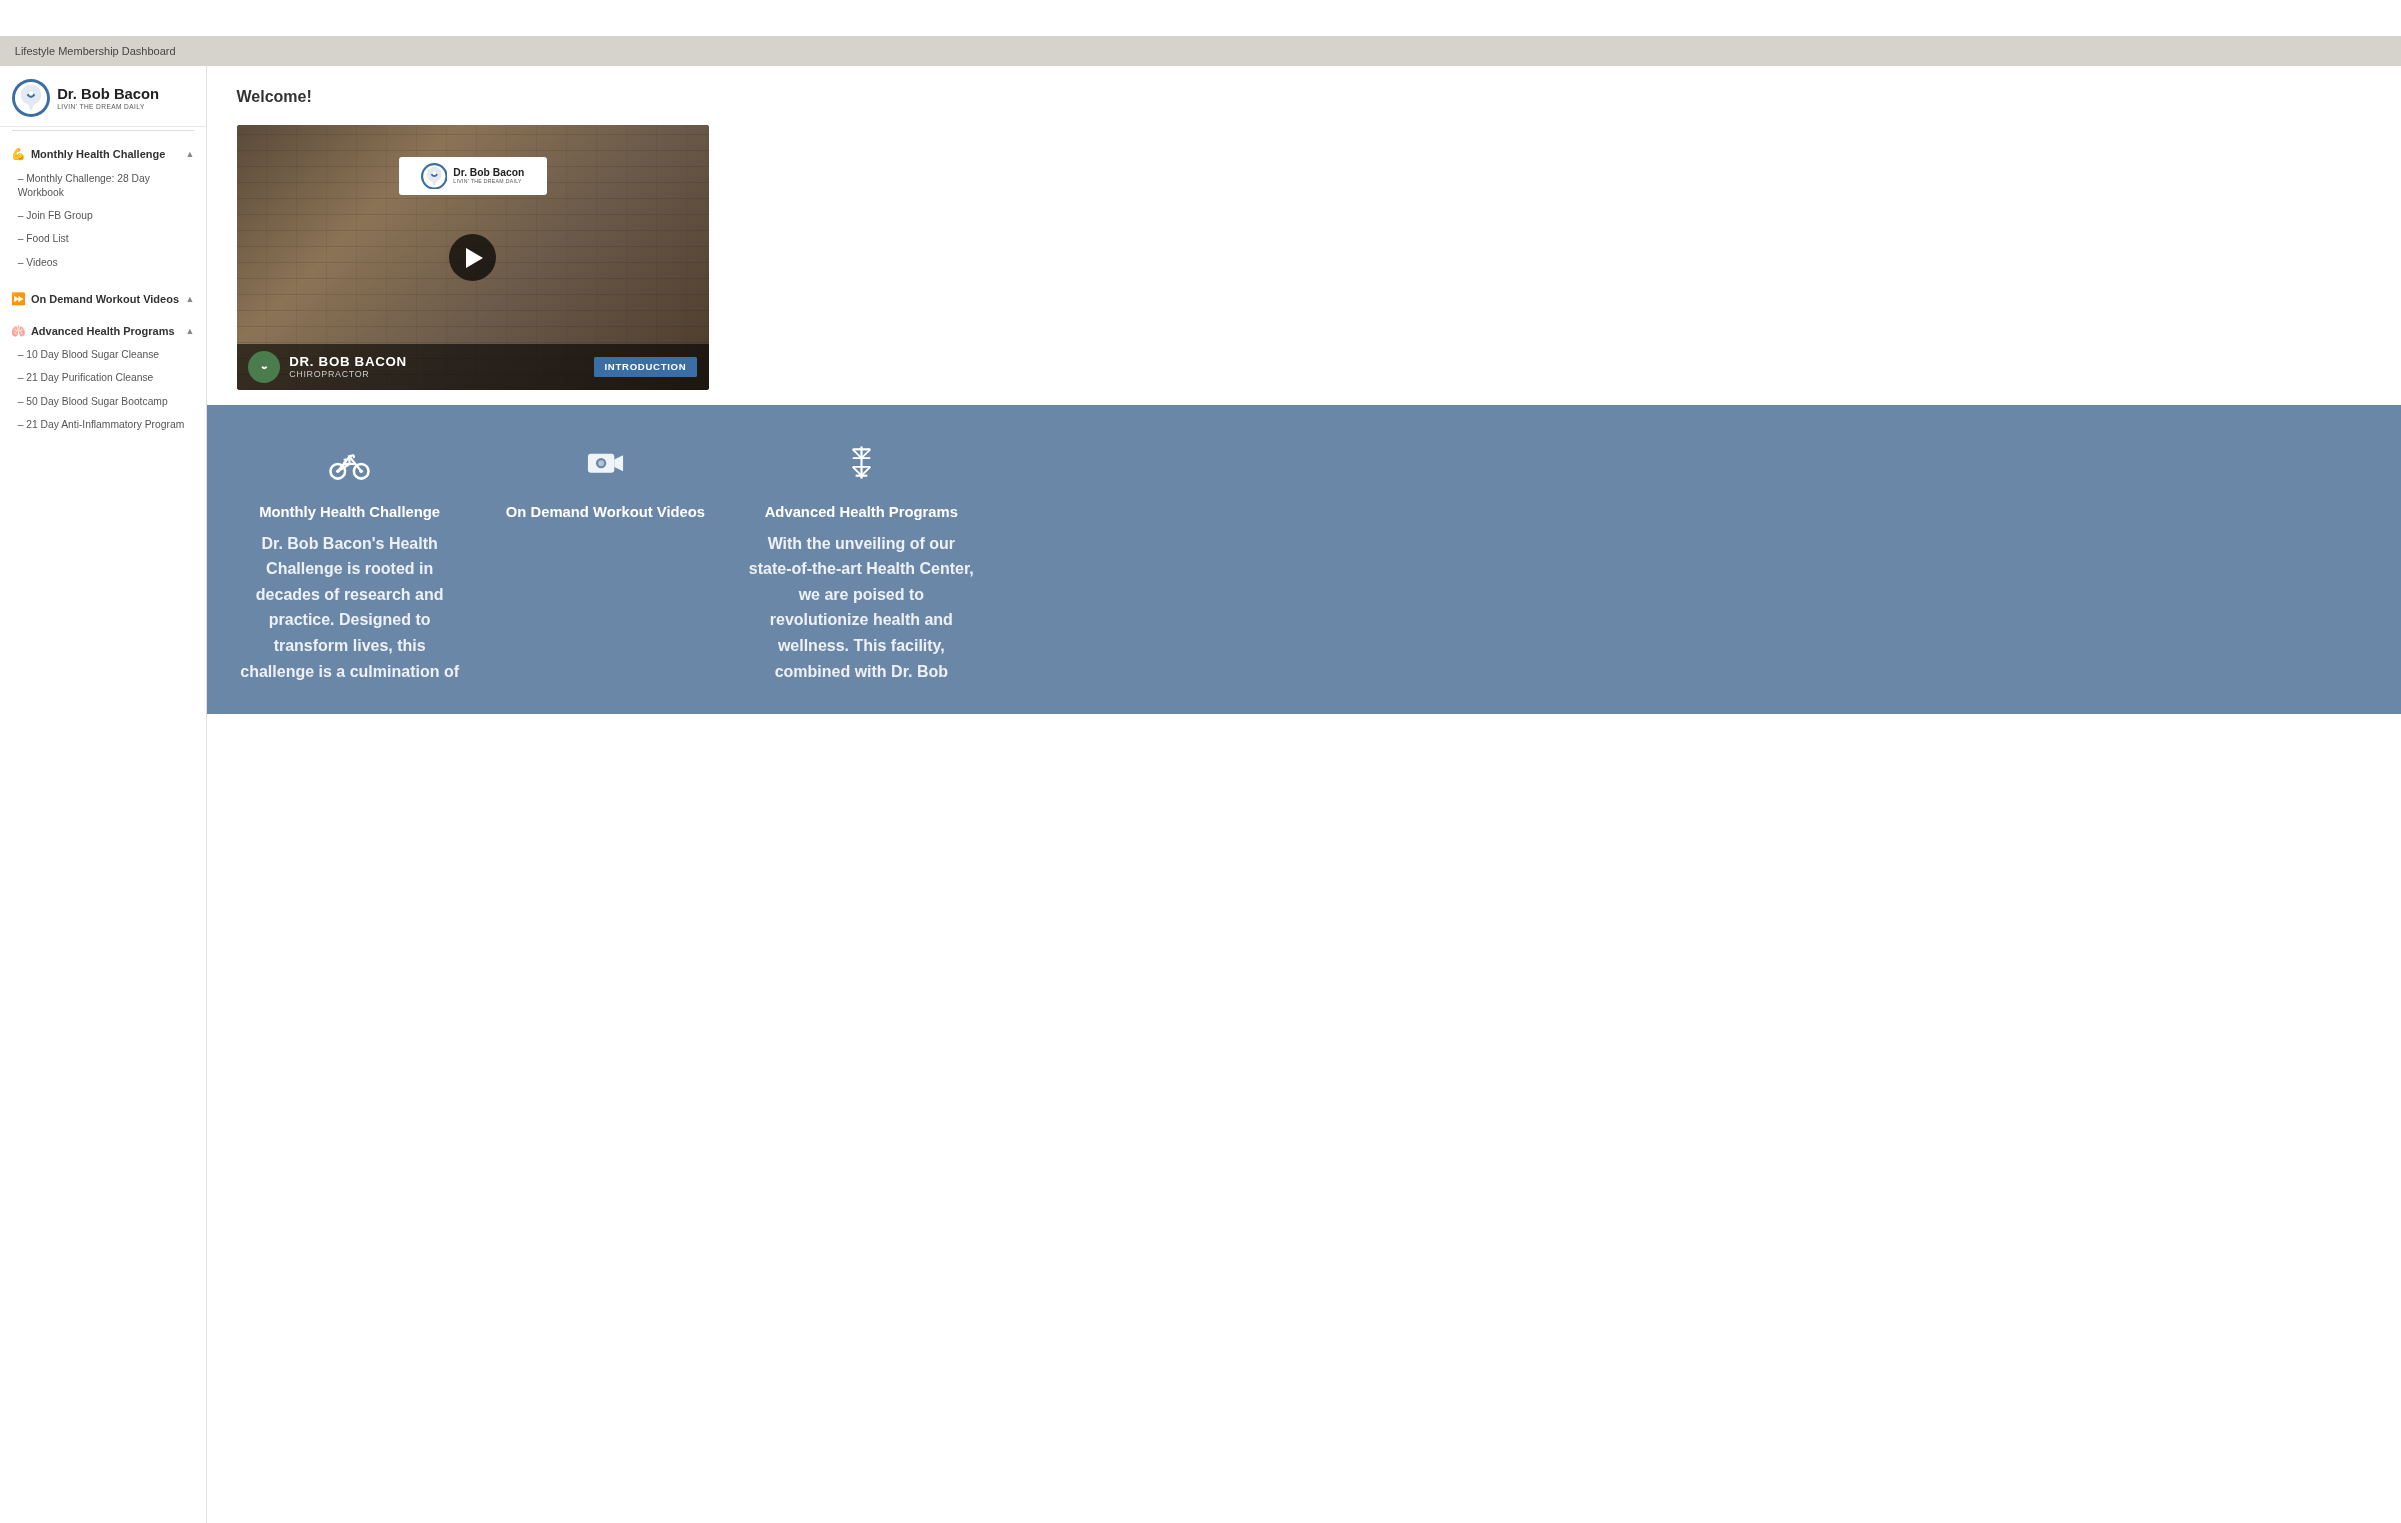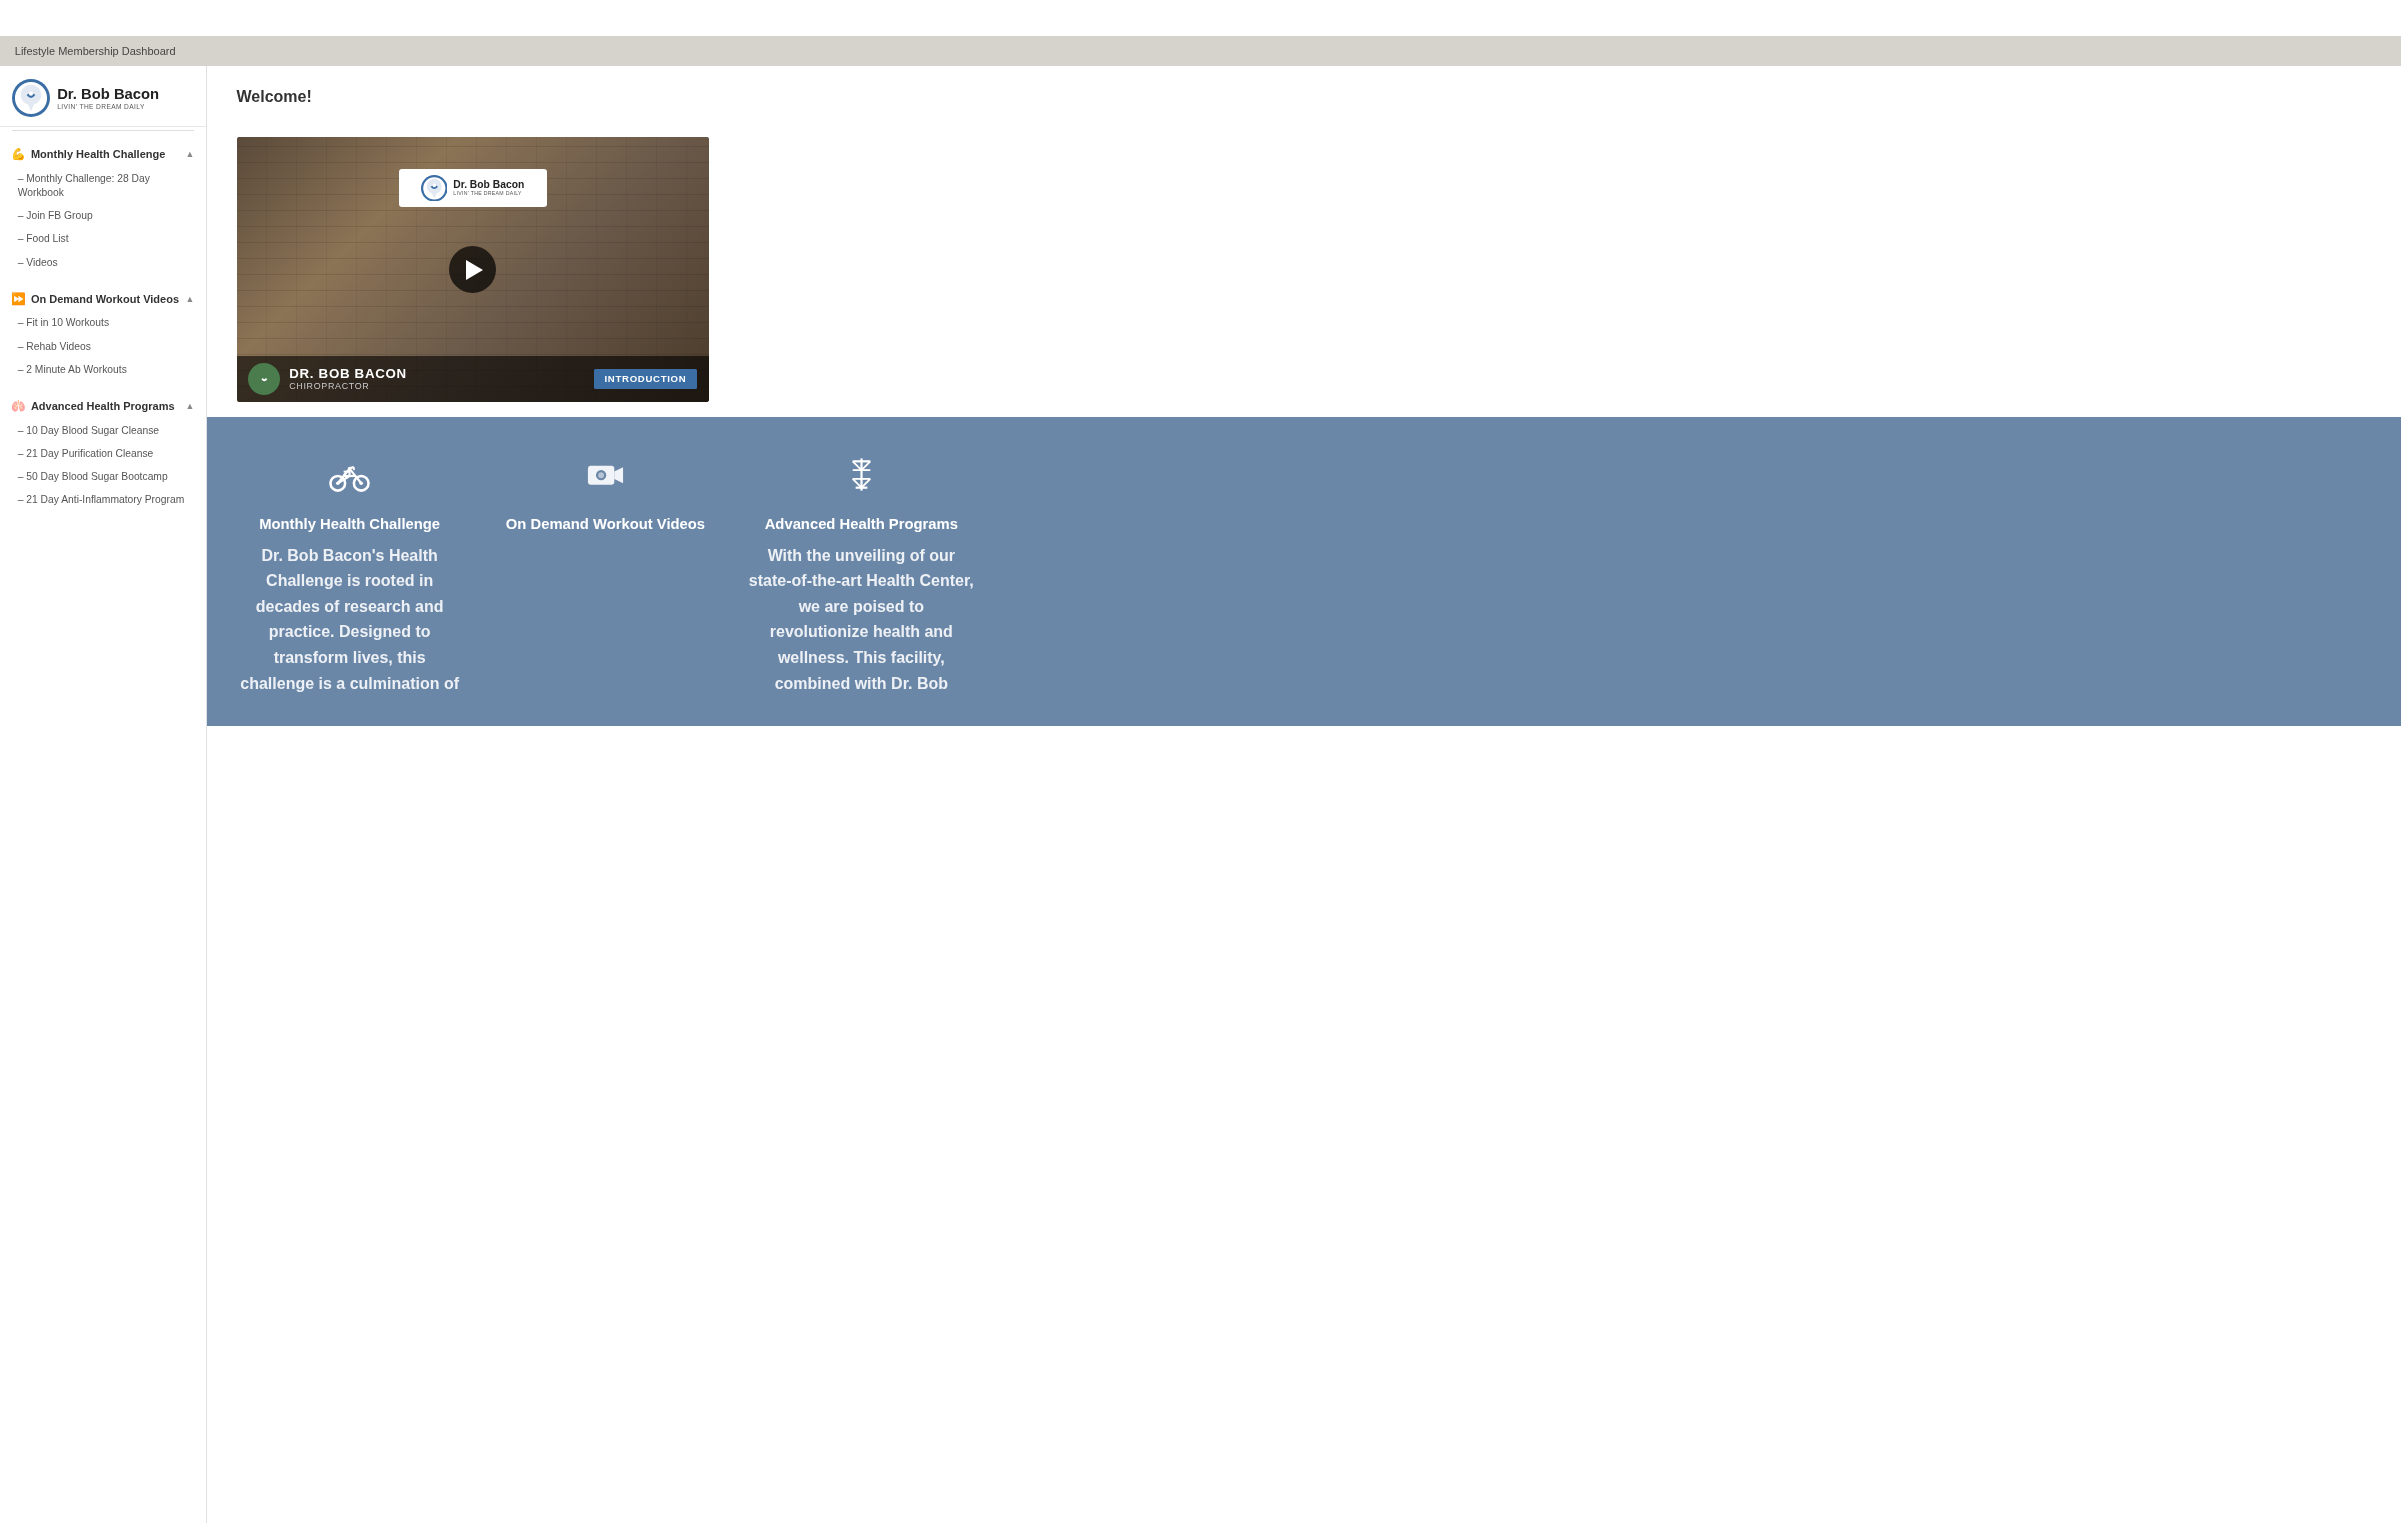--- a/index.html
+++ b/index.html
@@ -121,21 +121,21 @@
     }
 
     .welcome-section {
       padding: 22px 29.5px 14.8px;
     }
 
     .welcome-title {
       font-size: 16px;
       font-weight: 600;
       color: #333;
-      margin-bottom: 31px;
+      margin-bottom: 19px;
     }
 
     .video-container {
       max-width: 472px;
       position: relative;
       border-radius: 3px;
       overflow: hidden;
       background: #222;
     }
 
@@ -361,25 +361,20 @@
       </div>
     </div>
 
     <div class="sidebar-section">
       <div class="sidebar-section-header">
         <span class="sidebar-section-title">
           <span class="emoji">⏩</span>
           <span>On Demand Workout Videos</span>
         </span>
         <span class="chevron">▲</span>
-      </div>
-      <div class="sidebar-items">
-        <div class="sidebar-item">– Fit in 10 Workouts</div>
-        <div class="sidebar-item">– Rehab Videos</div>
-        <div class="sidebar-item">– 2 Minute Ab Workouts</div>
       </div>
     </div>
 
     <div class="sidebar-section">
       <div class="sidebar-section-header">
         <span class="sidebar-section-title">
           <span class="emoji">🫁</span>
           <span>Advanced Health Programs</span>
         </span>
         <span class="chevron">▲</span>

